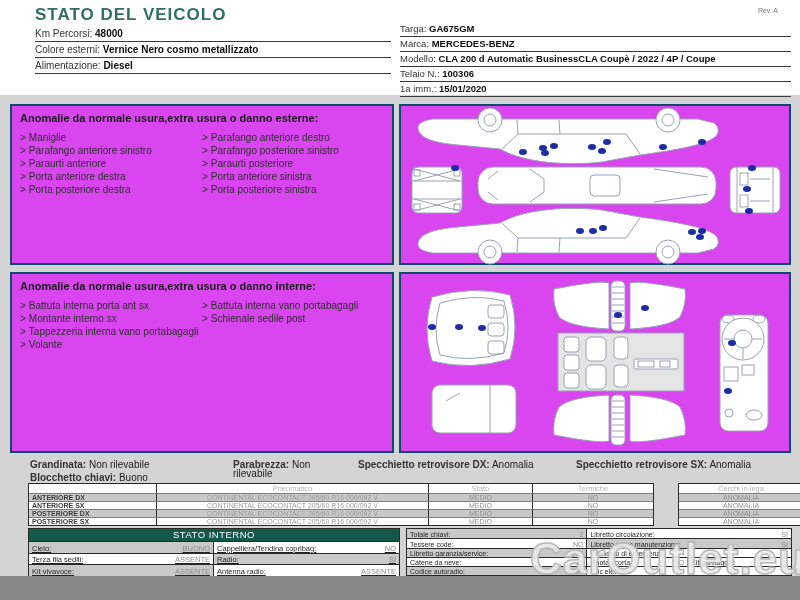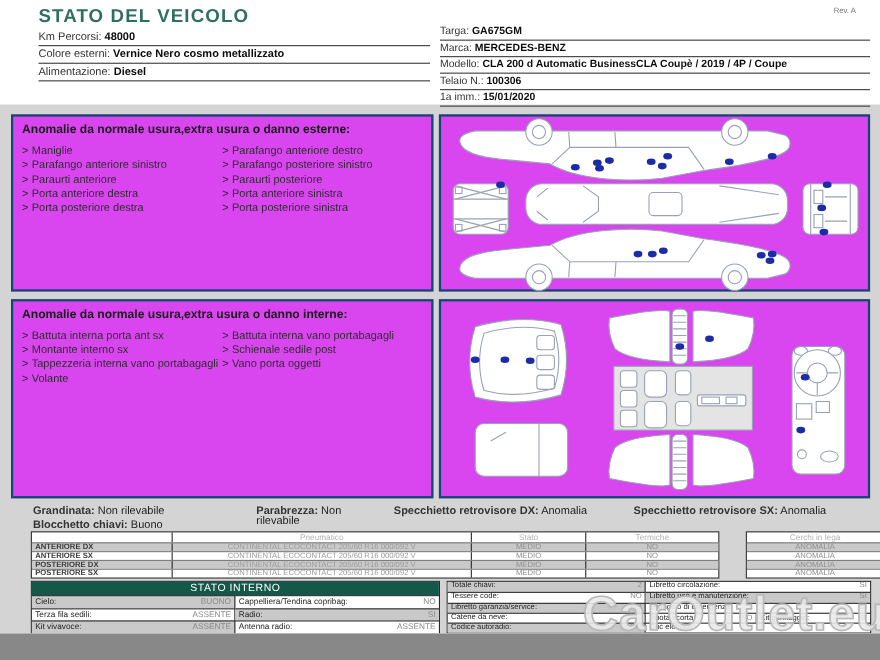--- a/index.html
+++ b/index.html
@@ -62,22 +62,22 @@
 
   
   .section { position:absolute; border:1px solid #2a2a2a; background:#fff; }
   #stato-interno { left:28px;  top:528px; width:372px; }
   #documenti     { left:406px; top:528px; width:386px; }
   .sechead { background:#14584a; color:#fff; font-weight:normal; text-align:center;
              font-size:9.5px; letter-spacing:0.5px; height:12px; line-height:12px; }
   .srow { display:flex; }
   .srow + .srow .cell { border-top:1px solid #2a2a2a; }
   .sechead + .srow .cell { border-top:1px solid #2a2a2a; }
-  .cell { display:flex; justify-content:space-between; align-items:flex-start;
-          padding:0 3px; font-size:7.5px; }
+  .cell { display:flex; justify-content:space-between; align-items:flex-end;
+          padding:0 3px; font-size:7.5px;text-decoration:underline; }
   #stato-interno .cell { width:50%; height:11.5px; }
   #documenti .cell { height:9.3px; font-size:7px; }
   #documenti .cl { width:47%; }
   #documenti .cr { width:53%; }
   .cell.lft { border-right:1px solid #2a2a2a; }
   .cell .lab { color:#1f1f1f; white-space:nowrap; }
   .cell .val { color:#8a8a8a; }
   .cell.g { background:#c9c9c9; }
   .split { display:flex; padding:0; }
   .sub { display:flex; justify-content:space-between; align-items:center; padding:0 3px; height:100%; }
@@ -122,21 +122,21 @@
     <div class="field">
       <span class="fl">Targa:</span>
       <span class="fv">GA675GM</span>
     </div>
     <div class="field">
       <span class="fl">Marca:</span>
       <span class="fv">MERCEDES-BENZ</span>
     </div>
     <div class="field">
       <span class="fl">Modello:</span>
-      <span class="fv">CLA 200 d Automatic BusinessCLA Coupè / 2019 / 4P / Coupe</span>
+      <span class="fv">CLA 200 d Automatic BusinessCLA Coupè / 2022 / 4P / Coupe</span>
     </div>
     <div class="field">
       <span class="fl">Telaio N.:</span>
       <span class="fv">100306</span>
     </div>
     <div class="field">
       <span class="fl">1a imm.:</span>
       <span class="fv">15/01/2020</span>
     </div>
   </div>
@@ -241,21 +241,20 @@
     <div class="cols">
       <div class="col">
         <div class="aitem"><span class="b">&gt;</span><span>Battuta interna porta ant sx</span></div>
         <div class="aitem"><span class="b">&gt;</span><span>Montante interno sx</span></div>
         <div class="aitem"><span class="b">&gt;</span><span>Tappezzeria interna vano portabagagli</span></div>
         <div class="aitem"><span class="b">&gt;</span><span>Volante</span></div>
       </div>
       <div class="col">
         <div class="aitem"><span class="b">&gt;</span><span>Battuta interna vano portabagagli</span></div>
         <div class="aitem"><span class="b">&gt;</span><span>Schienale sedile post</span></div>
-        <div class="aitem"><span class="b">&gt;</span><span>Vano porta oggetti</span></div>
       </div>
     </div>
   </div>
 
   <div class="box" id="box-int-diag">
     <svg viewBox="0 0 388 178" width="388" height="178">
 
       <g>
         <path class="shp" d="M30,22 Q72,10 108,20 Q118,52 108,84 Q68,96 30,86 Q20,54 30,22 Z"></path>
         <path class="ln" d="M38,28 Q72,18 102,26 Q110,52 102,78 Q68,88 38,80 Q30,54 38,28 Z"></path>

